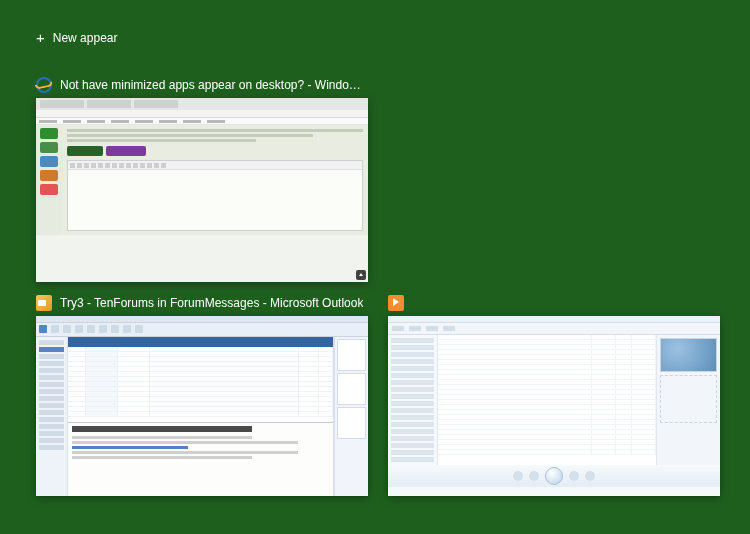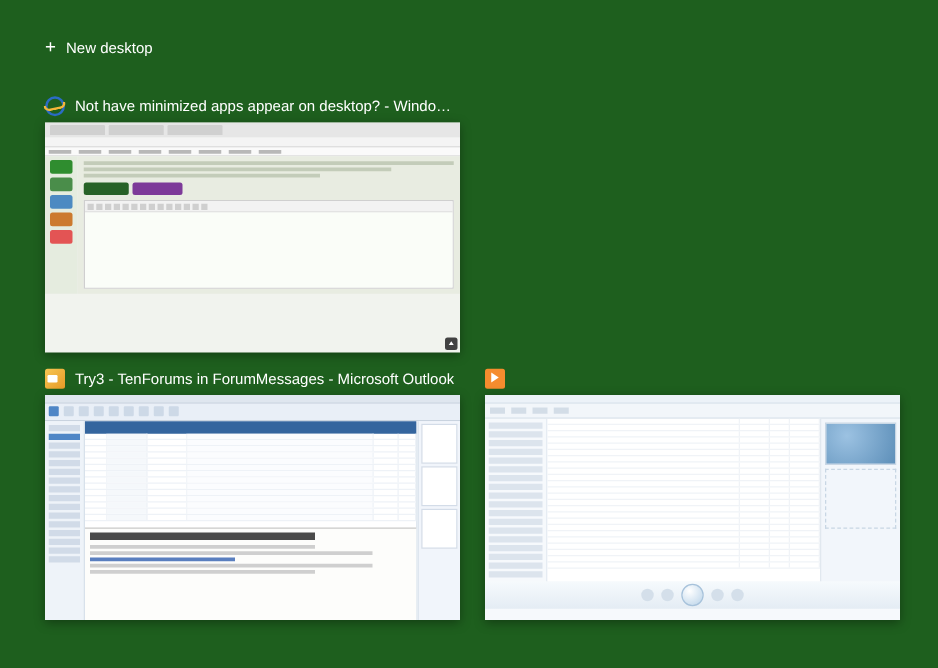--- a/index.html
+++ b/index.html
@@ -150,21 +150,21 @@
 .ol-icon{width:16px;height:16px;background:linear-gradient(135deg,#f7c653,#e69a27);border-radius:2px;position:relative;}
 .ol-icon::after{content:"";position:absolute;left:2px;top:5px;width:8px;height:6px;background:#fff;border-radius:1px;}
 .wmp-icon{width:16px;height:16px;background:#f58c2e;border-radius:2px;position:relative;}
 .wmp-icon::after{content:"";position:absolute;left:5px;top:3px;border-left:6px solid #fff;border-top:4px solid transparent;border-bottom:4px solid transparent;}
 </style>
 </head>
 <body>
 
 <div class="new-desktop">
   <span class="plus">+</span>
-  <span>New desktop</span>
+  <span>New appear</span>
 </div>
 
 <div class="thumbnails">
 
   <div class="thumb" style="left:0;top:0;width:332px">
     <div class="thumb-header">
       <span class="app-icon ie-icon">
         <span class="e"></span>
           <span class="swoosh"></span>
       </span>

